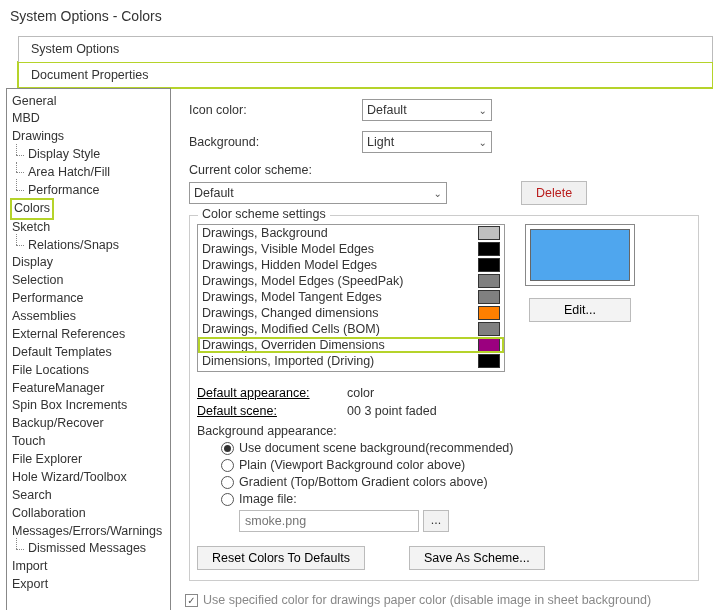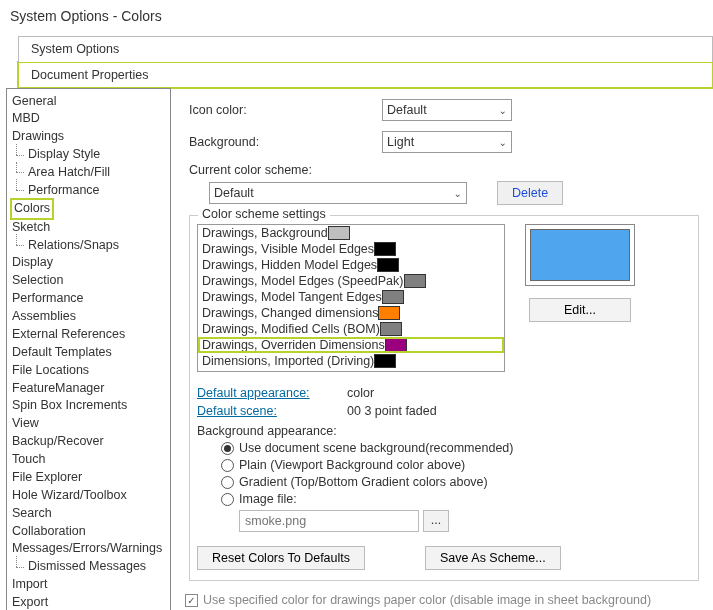--- a/index.html
+++ b/index.html
@@ -12,46 +12,46 @@
 .content { display: flex; border-top: 1px solid #bbb; margin: 0 6px; }
 .tree { width: 165px; border: 1px solid #888; margin-top: -1px; padding: 3px 0 3px 3px; height: 530px; overflow: hidden; }
 .tree-item { padding: 0.5px 2px; cursor: pointer; line-height: 1.35; white-space: nowrap; }
 .tree-item.child { padding-left: 18px; position: relative; }
 .tree-item.child::before { content: ""; position: absolute; left: 6px; top: 50%; width: 8px; border-top: 1px dotted #888; }
 .tree-item.child::after { content: ""; position: absolute; left: 6px; top: -2px; bottom: 50%; border-left: 1px dotted #888; }
 .tree-item.hl { display: inline-block; outline: 2px solid #b5d32a; outline-offset: 0; }
 .main { flex: 1; padding: 10px 8px 0 18px; }
 .row { display: flex; align-items: center; margin-bottom: 10px; gap: 28px; }
 .row label { width: 145px; }
-.combo { border: 1px solid #999; height: 22px; padding: 2px 4px; background: #fff; display: flex; align-items: center; justify-content: space-between; margin-left: 20px; }
+.combo { border: 1px solid #999; height: 22px; padding: 2px 4px; background: #fff; display: flex; align-items: center; justify-content: space-between; }
 .combo .chev { font-size: 10px; color: #555; }
 .combo.md { width: 130px; }
 .combo.lg { width: 258px; }
 .btn { border: 1px solid #bbb; background: #f3f3f3; padding: 4px 14px; cursor: pointer; }
-.btn.disabled { color: #1d4ed8; background: #f0f0f0; cursor: default; }
+.btn.disabled { color: #b91c1c; background: #f0f0f0; cursor: default; margin-left: 44px; }
 .fieldset { border: 1px solid #ccc; padding: 8px 7px 10px; margin-top: 6px; position: relative; }
 .fieldset-title { position: absolute; top: -9px; left: 8px; background: #fff; padding: 0 4px; }
 .scheme-row { display: flex; gap: 20px; }
 .listbox { border: 1px solid #999; width: 308px; height: 148px; overflow-y: scroll; background: #fff; }
-.list-item { display: flex; align-items: center; padding: 1px 4px; cursor: pointer; }
+.list-item { display: flex; align-items: center; justify-content: space-between; padding: 1px 4px; cursor: pointer; }
 .list-item.hl { outline: 2px solid #b5d32a; outline-offset: -2px; }
 .swatch { width: 22px; height: 14px; border: 1px solid #333; }
 .preview-col { display: flex; flex-direction: column; align-items: center; gap: 12px; }
 .preview-box { width: 110px; height: 62px; border: 1px solid #888; padding: 4px; }
 .preview-fill { width: 100%; height: 100%; background: #4fa6ee; border: 1px solid #666; }
 .linkrow { display: flex; margin: 4px 0; }
-.linkrow .lk { color: #0369a1; text-decoration: underline; width: 150px; cursor: pointer; }
+.linkrow .lk { color: #000000; text-decoration: underline; width: 150px; cursor: pointer; }
 .radios { margin-left: 24px; }
 .radio { display: flex; align-items: center; gap: 5px; margin: 3px 0; }
 .radio .circle { width: 13px; height: 13px; border: 1px solid #555; border-radius: 50%; display: flex; align-items: center; justify-content: center; }
 .radio.checked .circle::after { content: ""; width: 7px; height: 7px; background: #333; border-radius: 50%; }
 .imgfile { display: flex; gap: 4px; margin-left: 42px; margin-top: 4px; }
 .imgfile input { border: 1px solid #bbb; padding: 3px 5px; width: 180px; color: #b91c1c; }
 .browse { border: 1px solid #bbb; background: #f2f2f2; width: 26px; text-align: center; padding: 2px 0; }
-.btnrow { display: flex; gap: 60px; margin-top: 14px; }
+.btnrow { display: flex; gap: 44px; margin-top: 14px; }
 .check-row { display: flex; align-items: center; gap: 5px; margin-top: 12px; color: #888; margin-left: -4px; font-size: 12px; }
 .cb { width: 13px; height: 13px; border: 1px solid #888; display: flex; align-items: center; justify-content: center; font-size: 10px; color: #555; }
 ::-webkit-scrollbar { width: 16px; }
 ::-webkit-scrollbar-track { background: #f0f0f0; }
 ::-webkit-scrollbar-thumb { background: #c8c8c8; border: 1px solid #aaa; }
 ::-webkit-scrollbar-button { background: #e4e4e4; height: 16px; border: 1px solid #aaa; }
 </style>
 </head>
 <body>
 
@@ -75,21 +75,20 @@
       <div class="tree-item child">Relations/Snaps</div>
       <div class="tree-item">Display</div>
       <div class="tree-item">Selection</div>
       <div class="tree-item">Performance</div>
       <div class="tree-item">Assemblies</div>
       <div class="tree-item">External References</div>
       <div class="tree-item">Default Templates</div>
       <div class="tree-item">File Locations</div>
       <div class="tree-item">FeatureManager</div>
       <div class="tree-item">Spin Box Increments</div>
-      <div class="tree-item">View</div>
       <div class="tree-item">Backup/Recover</div>
       <div class="tree-item">Touch</div>
       <div class="tree-item">File Explorer</div>
       <div class="tree-item">Hole Wizard/Toolbox</div>
       <div class="tree-item">Search</div>
       <div class="tree-item">Collaboration</div>
       <div class="tree-item">Messages/Errors/Warnings</div>
       <div class="tree-item child">Dismissed Messages</div>
       <div class="tree-item">Import</div>
       <div class="tree-item">Export</div>

